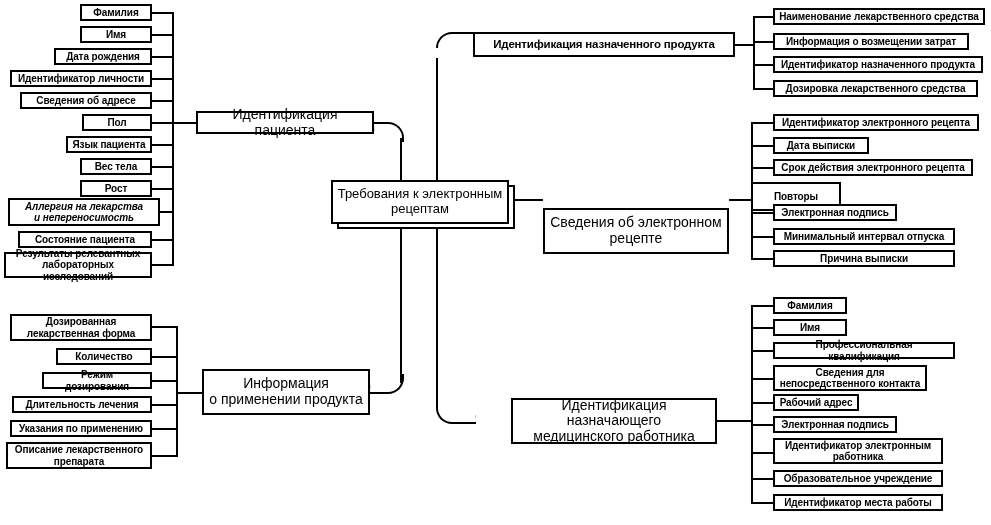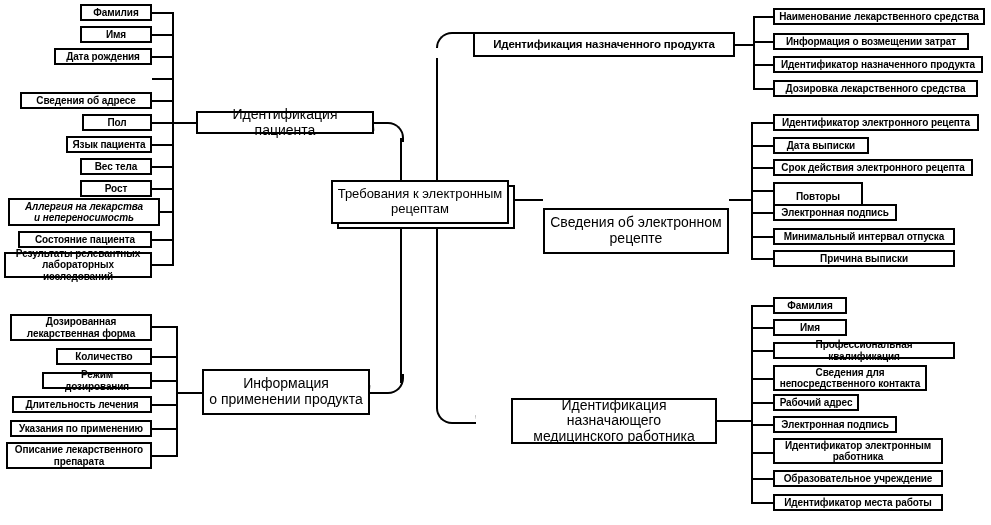--- a/index.html
+++ b/index.html
@@ -57,20 +57,21 @@
   .eb-br{ border-left:none; border-top:none; border-bottom-left-radius:0; border-top-right-radius:0;}
 </style>
 </head>
 <body>
 
 <div id="canvas">
 
   <div class="node leaf" style="left:80px;top:4px;width:72px;height:17px;">Фамилия</div>
   <div class="node leaf" style="left:80px;top:26px;width:72px;height:17px;">Имя</div>
   <div class="node leaf" style="left:54px;top:48px;width:98px;height:17px;">Дата рождения</div>
+  <div class="node leaf" style="left:10px;top:70px;width:142px;height:17px;">Идентификатор личности</div>
   <div class="node leaf" style="left:20px;top:92px;width:132px;height:17px;">Сведения об адресе</div>
   <div class="node leaf" style="left:82px;top:114px;width:70px;height:17px;">Пол</div>
   <div class="node leaf" style="left:66px;top:136px;width:86px;height:17px;">Язык пациента</div>
   <div class="node leaf" style="left:80px;top:158px;width:72px;height:17px;">Вес тела</div>
   <div class="node leaf" style="left:80px;top:180px;width:72px;height:17px;">Рост</div>
   <div class="node leaf multiline" style="left:8px;top:198px;width:152px;height:28px;white-space:pre-line;font-style:italic;">Аллергия на лекарства
 и непереносимость</div>
   <div class="node leaf" style="left:18px;top:231px;width:134px;height:17px;">Состояние пациента</div>
   <div class="node leaf" style="left:4px;top:252px;width:148px;height:26px;white-space:pre-line;">Результаты релевантных
 лабораторных исследований</div>
@@ -147,21 +148,21 @@
   <div class="h" style="left:751px;top:145px;width:22px;"></div>
   <div class="h" style="left:751px;top:167px;width:22px;"></div>
   <div class="h" style="left:751px;top:190px;width:22px;"></div>
   <div class="h" style="left:751px;top:212px;width:22px;"></div>
   <div class="h" style="left:751px;top:236px;width:22px;"></div>
   <div class="h" style="left:751px;top:258px;width:22px;"></div>
 
   <div class="node leaf" style="left:773px;top:114px;width:206px;height:17px;">Идентификатор электронного рецепта</div>
   <div class="node leaf" style="left:773px;top:137px;width:96px;height:17px;">Дата выписки</div>
   <div class="node leaf" style="left:773px;top:159px;width:200px;height:17px;">Срок действия электронного рецепта</div>
-  <div class="node leaf" style="left:773px;top:182px;width:90px;height:29px;">Повторы</div>
+  <div class="node leaf" style="left:751px;top:182px;width:90px;height:29px;">Повторы</div>
   <div class="node leaf" style="left:773px;top:204px;width:124px;height:17px;">Электронная подпись</div>
   <div class="node leaf" style="left:773px;top:228px;width:182px;height:17px;">Минимальный интервал отпуска</div>
   <div class="node leaf" style="left:773px;top:250px;width:182px;height:17px;">Причина выписки</div>
 
   <div class="node mid" style="left:511px;top:398px;width:206px;height:46px;white-space:pre-line;">Идентификация назначающего
 медицинского работника</div>
   <div class="h" style="left:717px;top:420px;width:36px;"></div>
   <div class="v" style="left:751px;top:305px;height:197px;"></div>
   <div class="h" style="left:751px;top:305px;width:22px;"></div>
   <div class="h" style="left:751px;top:327px;width:22px;"></div>

